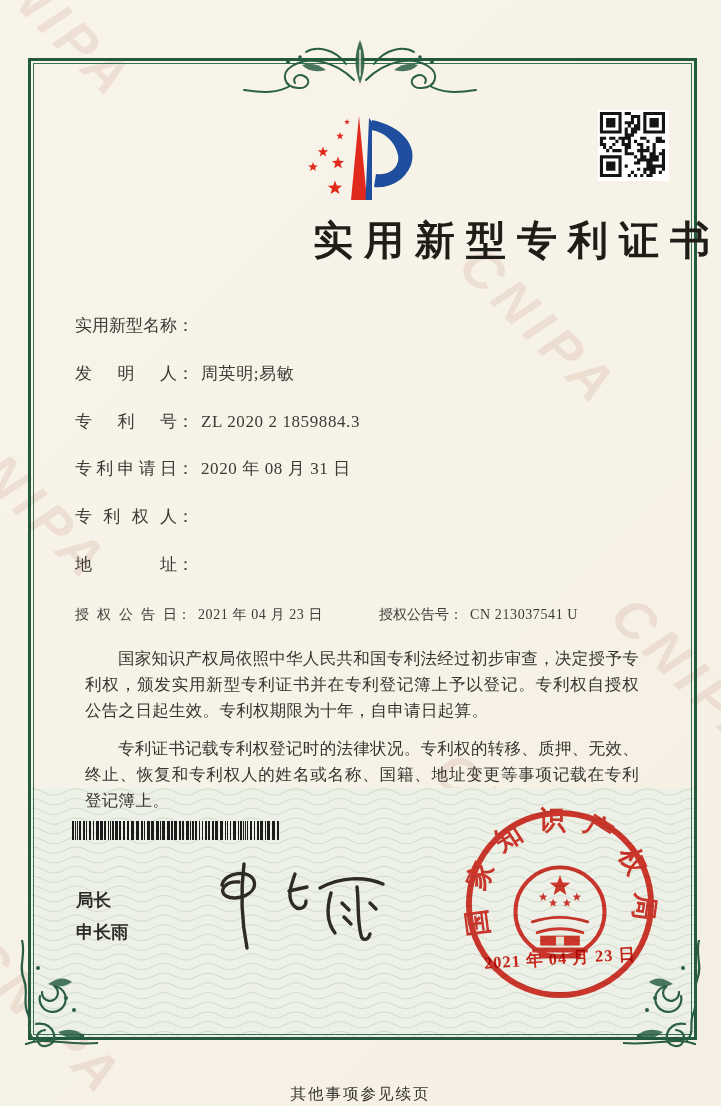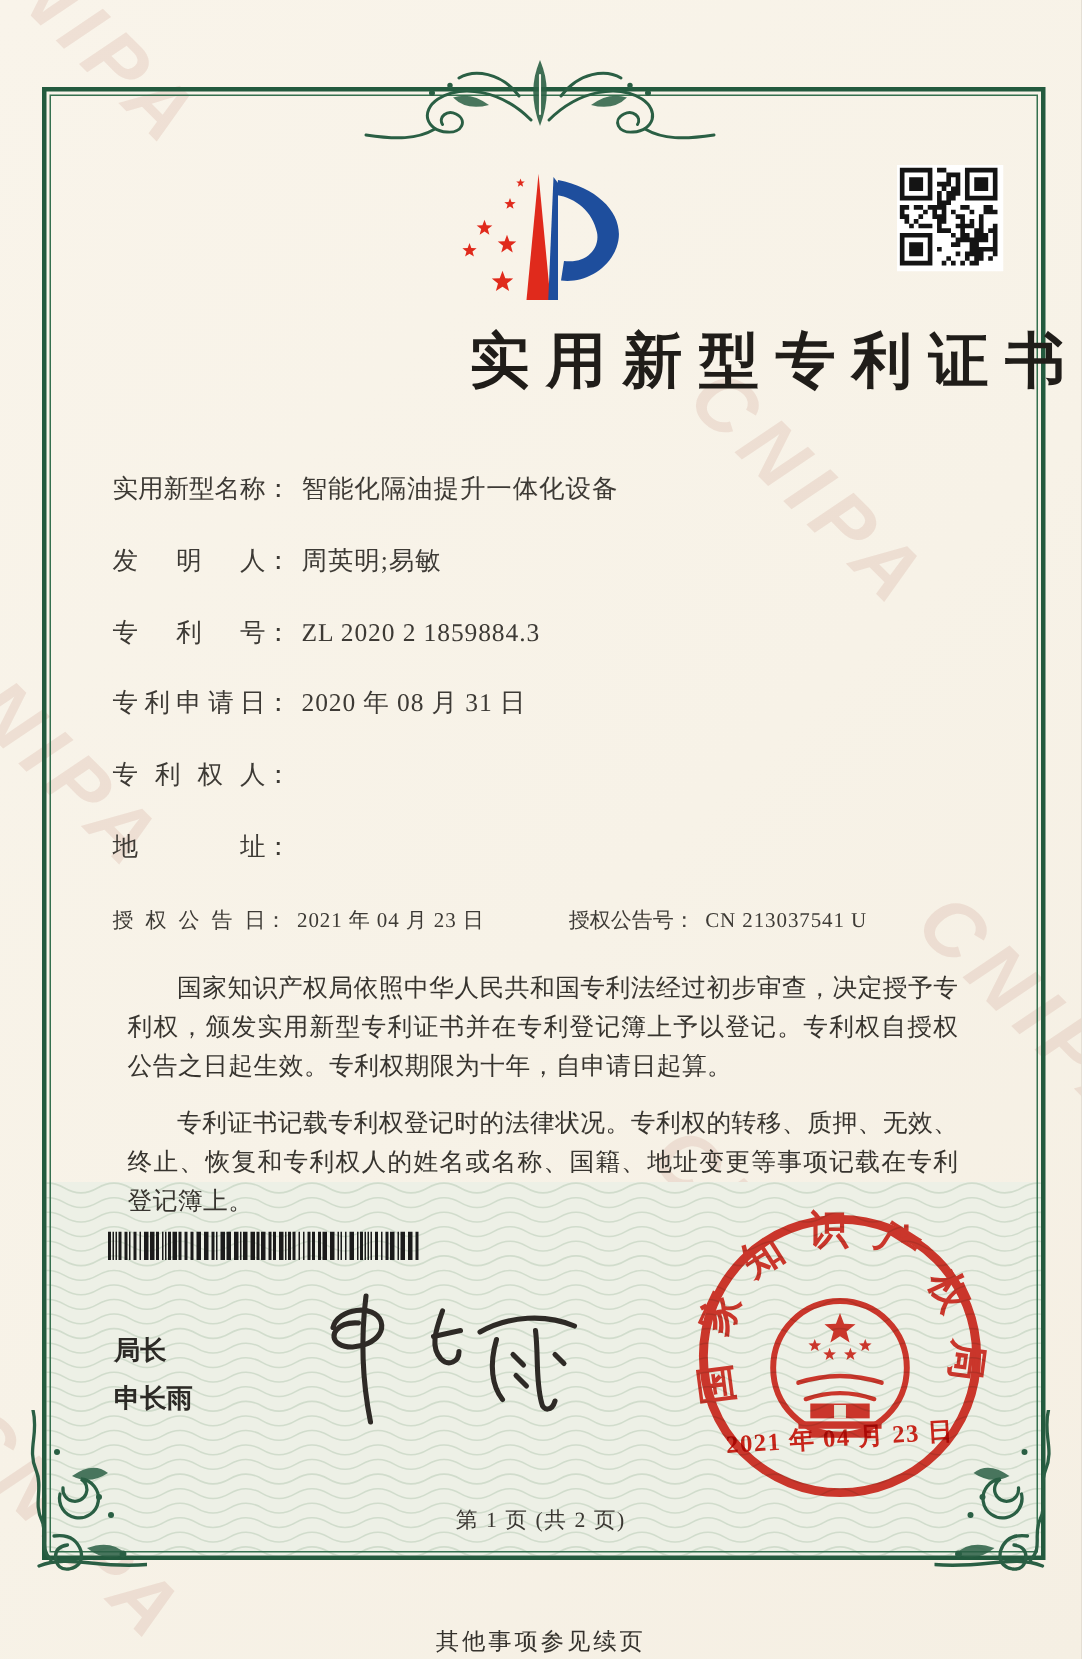--- a/index.html
+++ b/index.html
@@ -159,21 +159,20 @@
     <polygon points="77,12 73.5,94 80,94 80,16" fill="#1e4e9d"></polygon>
     <path d="M80,14 C110,20 126,40 119,59 C113,75 96,83 82,81 L84,68 C100,70 108,59 106,49 C103,35 92,26 79,24 Z" fill="#1e4e9d"></path>
   </svg>
 
   <div class="title">实用新型专利证书</div>
 
   <div class="fields">
     <div class="frow">
       <span class="flabel">实用新型名称</span>
         <span class="fcolon">：</span>
-        <span class="fvalue">智能化隔油提升一体化设备</span>
     </div>
     <div class="frow">
       <span class="flabel">发明人</span>
         <span class="fcolon">：</span>
         <span class="fvalue">周英明;易敏</span>
     </div>
     <div class="frow">
       <span class="flabel">专利号</span>
         <span class="fcolon">：</span>
         <span class="fvalue">ZL 2020 2 1859884.3</span>
@@ -308,16 +307,15 @@
       <path d="M72,118 Q100,109 128,118"></path>
       <path d="M77,129 Q100,121 123,129"></path>
     </g>
     <rect x="80" y="132" width="40" height="10" fill="#d7281d"></rect>
     <rect x="96" y="133" width="8" height="9" fill="#f8f3e9"></rect>
     <rect x="72" y="144" width="56" height="5" fill="#d7281d"></rect>
     <rect x="79" y="151" width="42" height="4" fill="#d7281d"></rect>
   </svg>
   <div class="seal-date">2021 年 04 月 23 日</div>
 
-  <div class="page-num">第 1 页 (共 2 页)</div>
   <div class="footer-note">其他事项参见续页</div>
 
 </div>
 
 </body></html>

